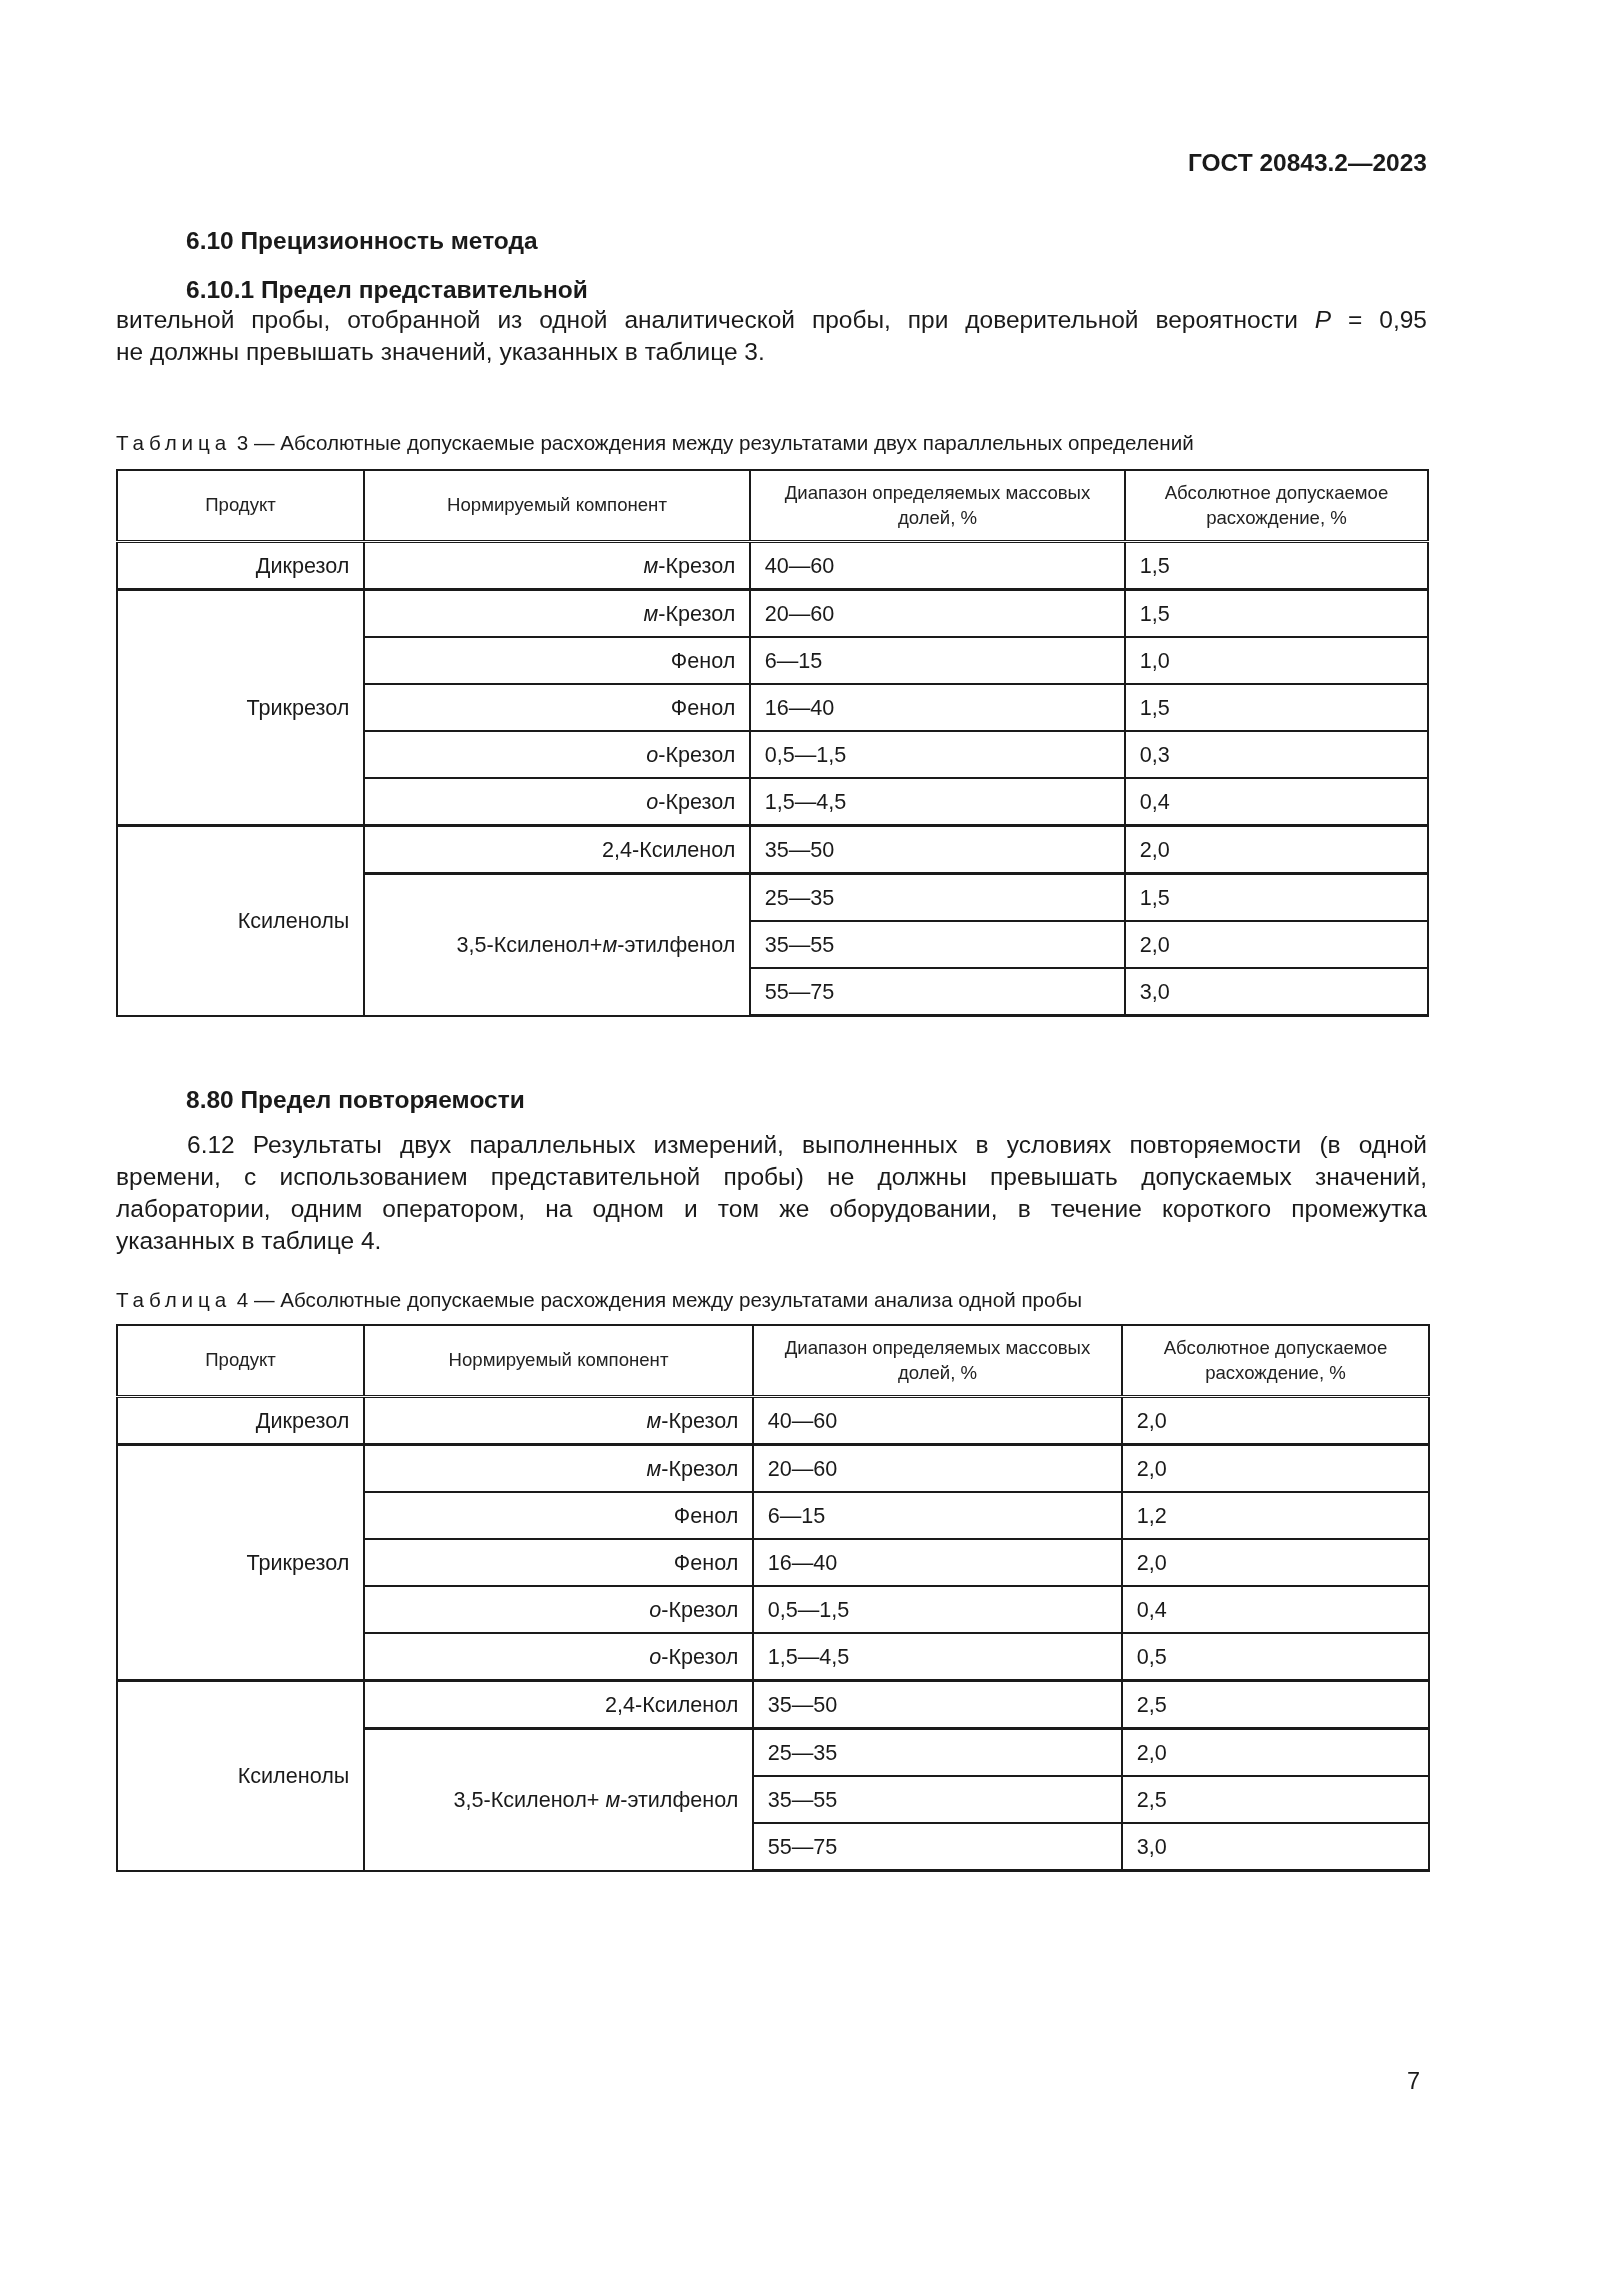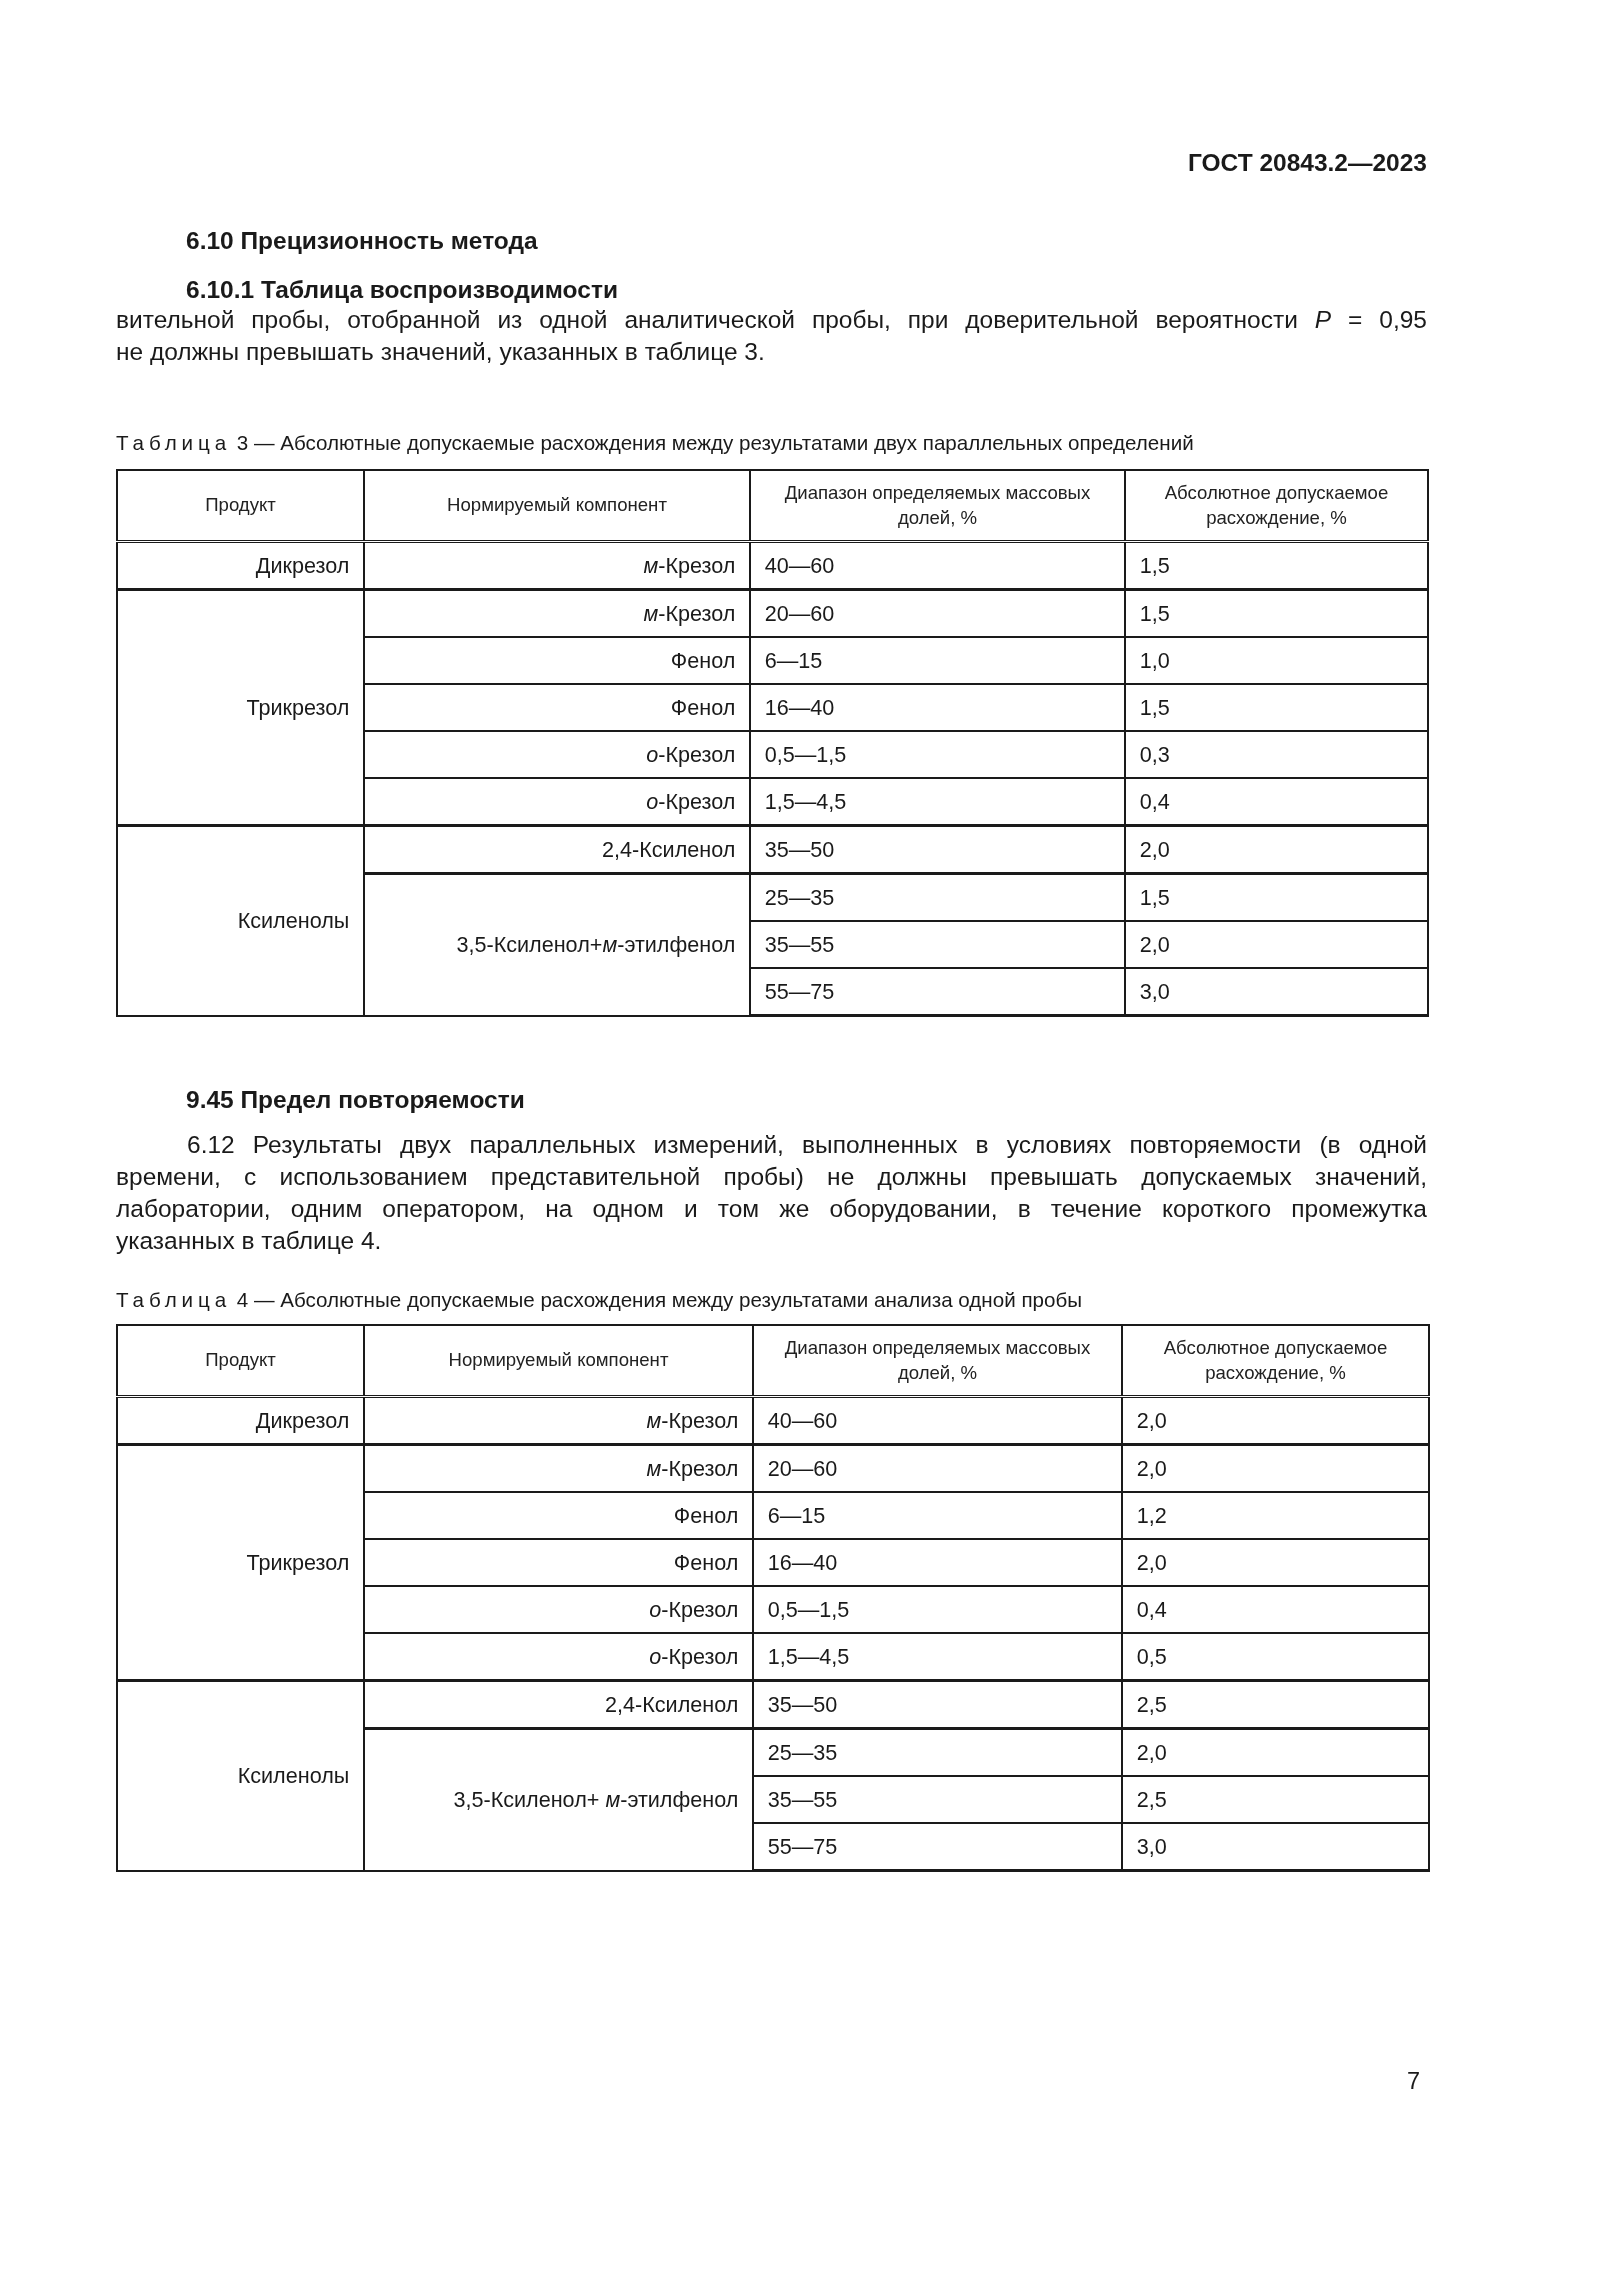--- a/index.html
+++ b/index.html
@@ -28,21 +28,21 @@
   .it { font-style: italic; }
   .pagenum { left: 1407px; top: 2068px; font-size: 23.5px; }
 </style>
 </head>
 <body>
 
 <div class="abs doc-code">ГОСТ 20843.2—2023</div>
 
 <div class="abs h" style="top:227px;">6.10 Прецизионность метода</div>
 
-<div class="abs h" style="top:276px;">6.10.1 Таблица воспроизводимости</div>
+<div class="abs h" style="top:276px;">6.10.1 Предел представительной</div>
 
 <div class="abs para" style="top:304px;">
   <span class="ln"><span>вительной пробы, отобранной из одной аналитической пробы, при доверительной вероятности </span><span class="it">P</span><span> = 0,95</span></span>
   <span class="ln last">не должны превышать значений, указанных в таблице 3.</span>
 </div>
 
 <div class="abs caption" style="top:431px;">
   <span class="sp">Таблица</span>
   <span>3 — Абсолютные допускаемые расхождения между результатами двух параллельных определений</span>
 </div>
@@ -110,21 +110,21 @@
       <td class="c">35—55</td>
       <td class="c">2,0</td>
     </tr>
     <tr>
       <td class="c">55—75</td>
       <td class="c">3,0</td>
     </tr>
   </tbody>
 </table>
 
-<div class="abs h" style="top:1086px;">9.45 Предел повторяемости</div>
+<div class="abs h" style="top:1086px;">8.80 Предел повторяемости</div>
 
 <div class="abs para" style="top:1129px;">
   <span class="ln first">6.12 Результаты двух параллельных измерений, выполненных в условиях повторяемости (в одной</span>
   <span class="ln">времени, с использованием представительной пробы) не должны превышать допускаемых значений,</span>
   <span class="ln">лаборатории, одним оператором, на одном и том же оборудовании, в течение короткого промежутка</span>
   <span class="ln last">указанных в таблице 4.</span>
 </div>
 
 <div class="abs caption" style="top:1288px;">
   <span class="sp">Таблица</span>

